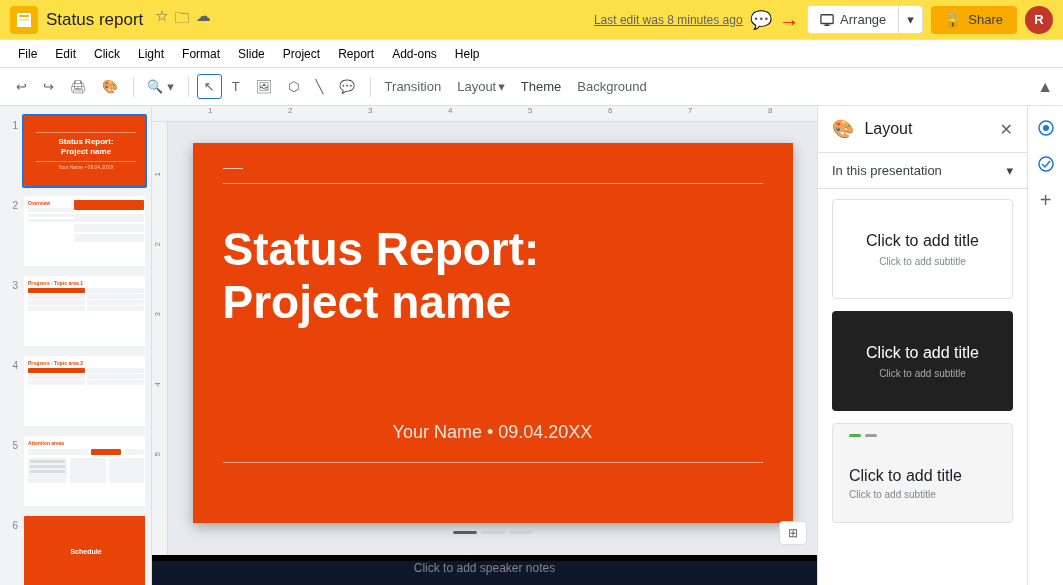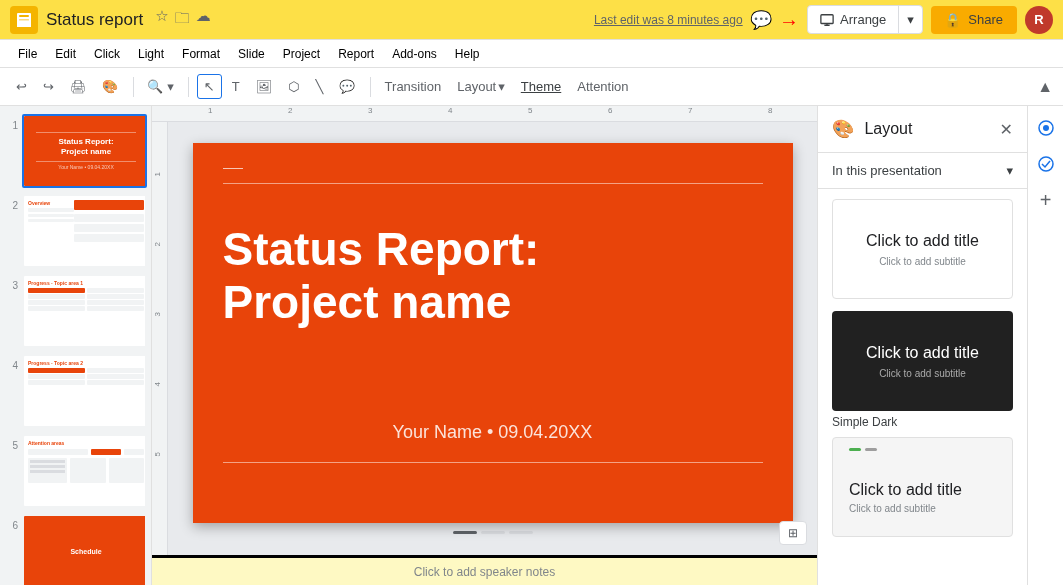--- a/index.html
+++ b/index.html
@@ -76,21 +76,21 @@
 
     
     .main-slide-area { flex: 1; background: #e8eaed; display: flex; flex-direction: column; overflow: hidden; }
     .main-slide { width: 600px; height: 380px; background: #e8440a; position: relative; box-shadow: 0 4px 12px rgba(0,0,0,0.3); overflow: hidden; }
     .slide-line-top { position: absolute; top: 40px; left: 30px; right: 30px; height: 1px; background: rgba(255,255,255,0.5); }
     .slide-line-bottom { position: absolute; bottom: 60px; left: 30px; right: 30px; height: 1px; background: rgba(255,255,255,0.5); }
     .slide-dash-top { position: absolute; top: 25px; left: 30px; width: 20px; height: 1px; background: rgba(255,255,255,0.7); }
     .slide-main-title { position: absolute; top: 80px; left: 30px; right: 30px; text-align: left; }
     .slide-main-title-text { font-size: 46px; font-weight: 700; color: #fff; line-height: 1.15; }
     .slide-subtitle-area { position: absolute; bottom: 80px; left: 30px; right: 30px; text-align: center; }
-    .slide-bottom-bar { height: 30px; background: #fef9c3; border-top: 3px solid #000000; display: flex; align-items: center; justify-content: center; padding: 0 10px; }
+    .slide-bottom-bar { height: 30px; background: #0f172a; border-top: 6px solid #000000; display: flex; justify-content: center; padding: 0 10px; }
     .speaker-notes-text { color: #80868b; font-size: 12px; }
     .fit-btn { position: absolute; bottom: 10px; right: 10px; background: #fff; border: 1px solid #dadce0; border-radius: 4px; padding: 4px 8px; font-size: 12px; cursor: pointer; color: #5f6368; }
 
     
     .themes-panel { width: 210px; background: #fff; border-left: 1px solid #e0e0e0; display: flex; flex-direction: column; flex-shrink: 0; overflow: hidden; }
     .themes-header { display: flex; align-items: center; padding: 12px 14px; border-bottom: 1px solid #e0e0e0; gap: 10px; }
     .themes-icon { font-size: 18px; color: #f4b400; }
     .themes-title { font-size: 16px; color: #202124; font-weight: 500; flex: 1; }
     .themes-close { color: #5f6368; cursor: pointer; font-size: 16px; }
     .themes-filter { padding: 10px 14px; border-bottom: 1px solid #e0e0e0; }
@@ -180,22 +180,22 @@
   <div class="toolbar-divider"></div>
   <button class="toolbar-btn" style="border:1px solid #1a73e8;">↖</button>
   <button class="toolbar-btn">T</button>
   <button class="toolbar-btn">🖼</button>
   <button class="toolbar-btn">⬡</button>
   <button class="toolbar-btn">╲</button>
   <button class="toolbar-btn">💬</button>
   <div class="toolbar-divider"></div>
   <button class="toolbar-btn">Transition</button>
   <button class="toolbar-btn"><span>Layout</span> ▾</button>
-  <button class="toolbar-btn" style="font-weight:500; color:#3c4043;text-decoration:underline;">Theme</button>
-  <button class="toolbar-btn">Attention</button>
+  <button class="toolbar-btn" style="font-weight:500; color:#3c4043;">Theme</button>
+  <button class="toolbar-btn">Background</button>
   <div class="toolbar-spacer"></div>
   <span class="toolbar-collapse">▲</span>
 </div>
 
 <div class="main-content">
 
   <div class="slide-panel">
 
     <div class="slide-thumb">
       <span class="slide-num">1</span>
@@ -395,21 +395,20 @@
           <div style="font-size:16px; font-weight:400; color:#202124;">Click to add title</div>
           <div style="font-size:10px; color:#80868b;">Click to add subtitle</div>
         </div>
       </div>
 
       <div class="theme-item">
         <div class="theme-preview simple-dark">
           <div style="font-size:16px; font-weight:400; color:#fff;">Click to add title</div>
           <div style="font-size:10px; color:#aaa;">Click to add subtitle</div>
         </div>
-        <div class="theme-label">Simple Dark</div>
       </div>
 
       <div class="theme-item">
         <div class="theme-preview streamline" style="align-items:flex-start; padding:14px 16px;">
           <div class="streamline-accent">
             <div class="streamline-dot" style="background:#4caf50;"></div>
             <div class="streamline-dot" style="background:#9e9e9e;"></div>
           </div>
           <div style="margin-top:20px;">
             <div style="font-size:16px; font-weight:500; color:#202124;">Click to add title</div>

